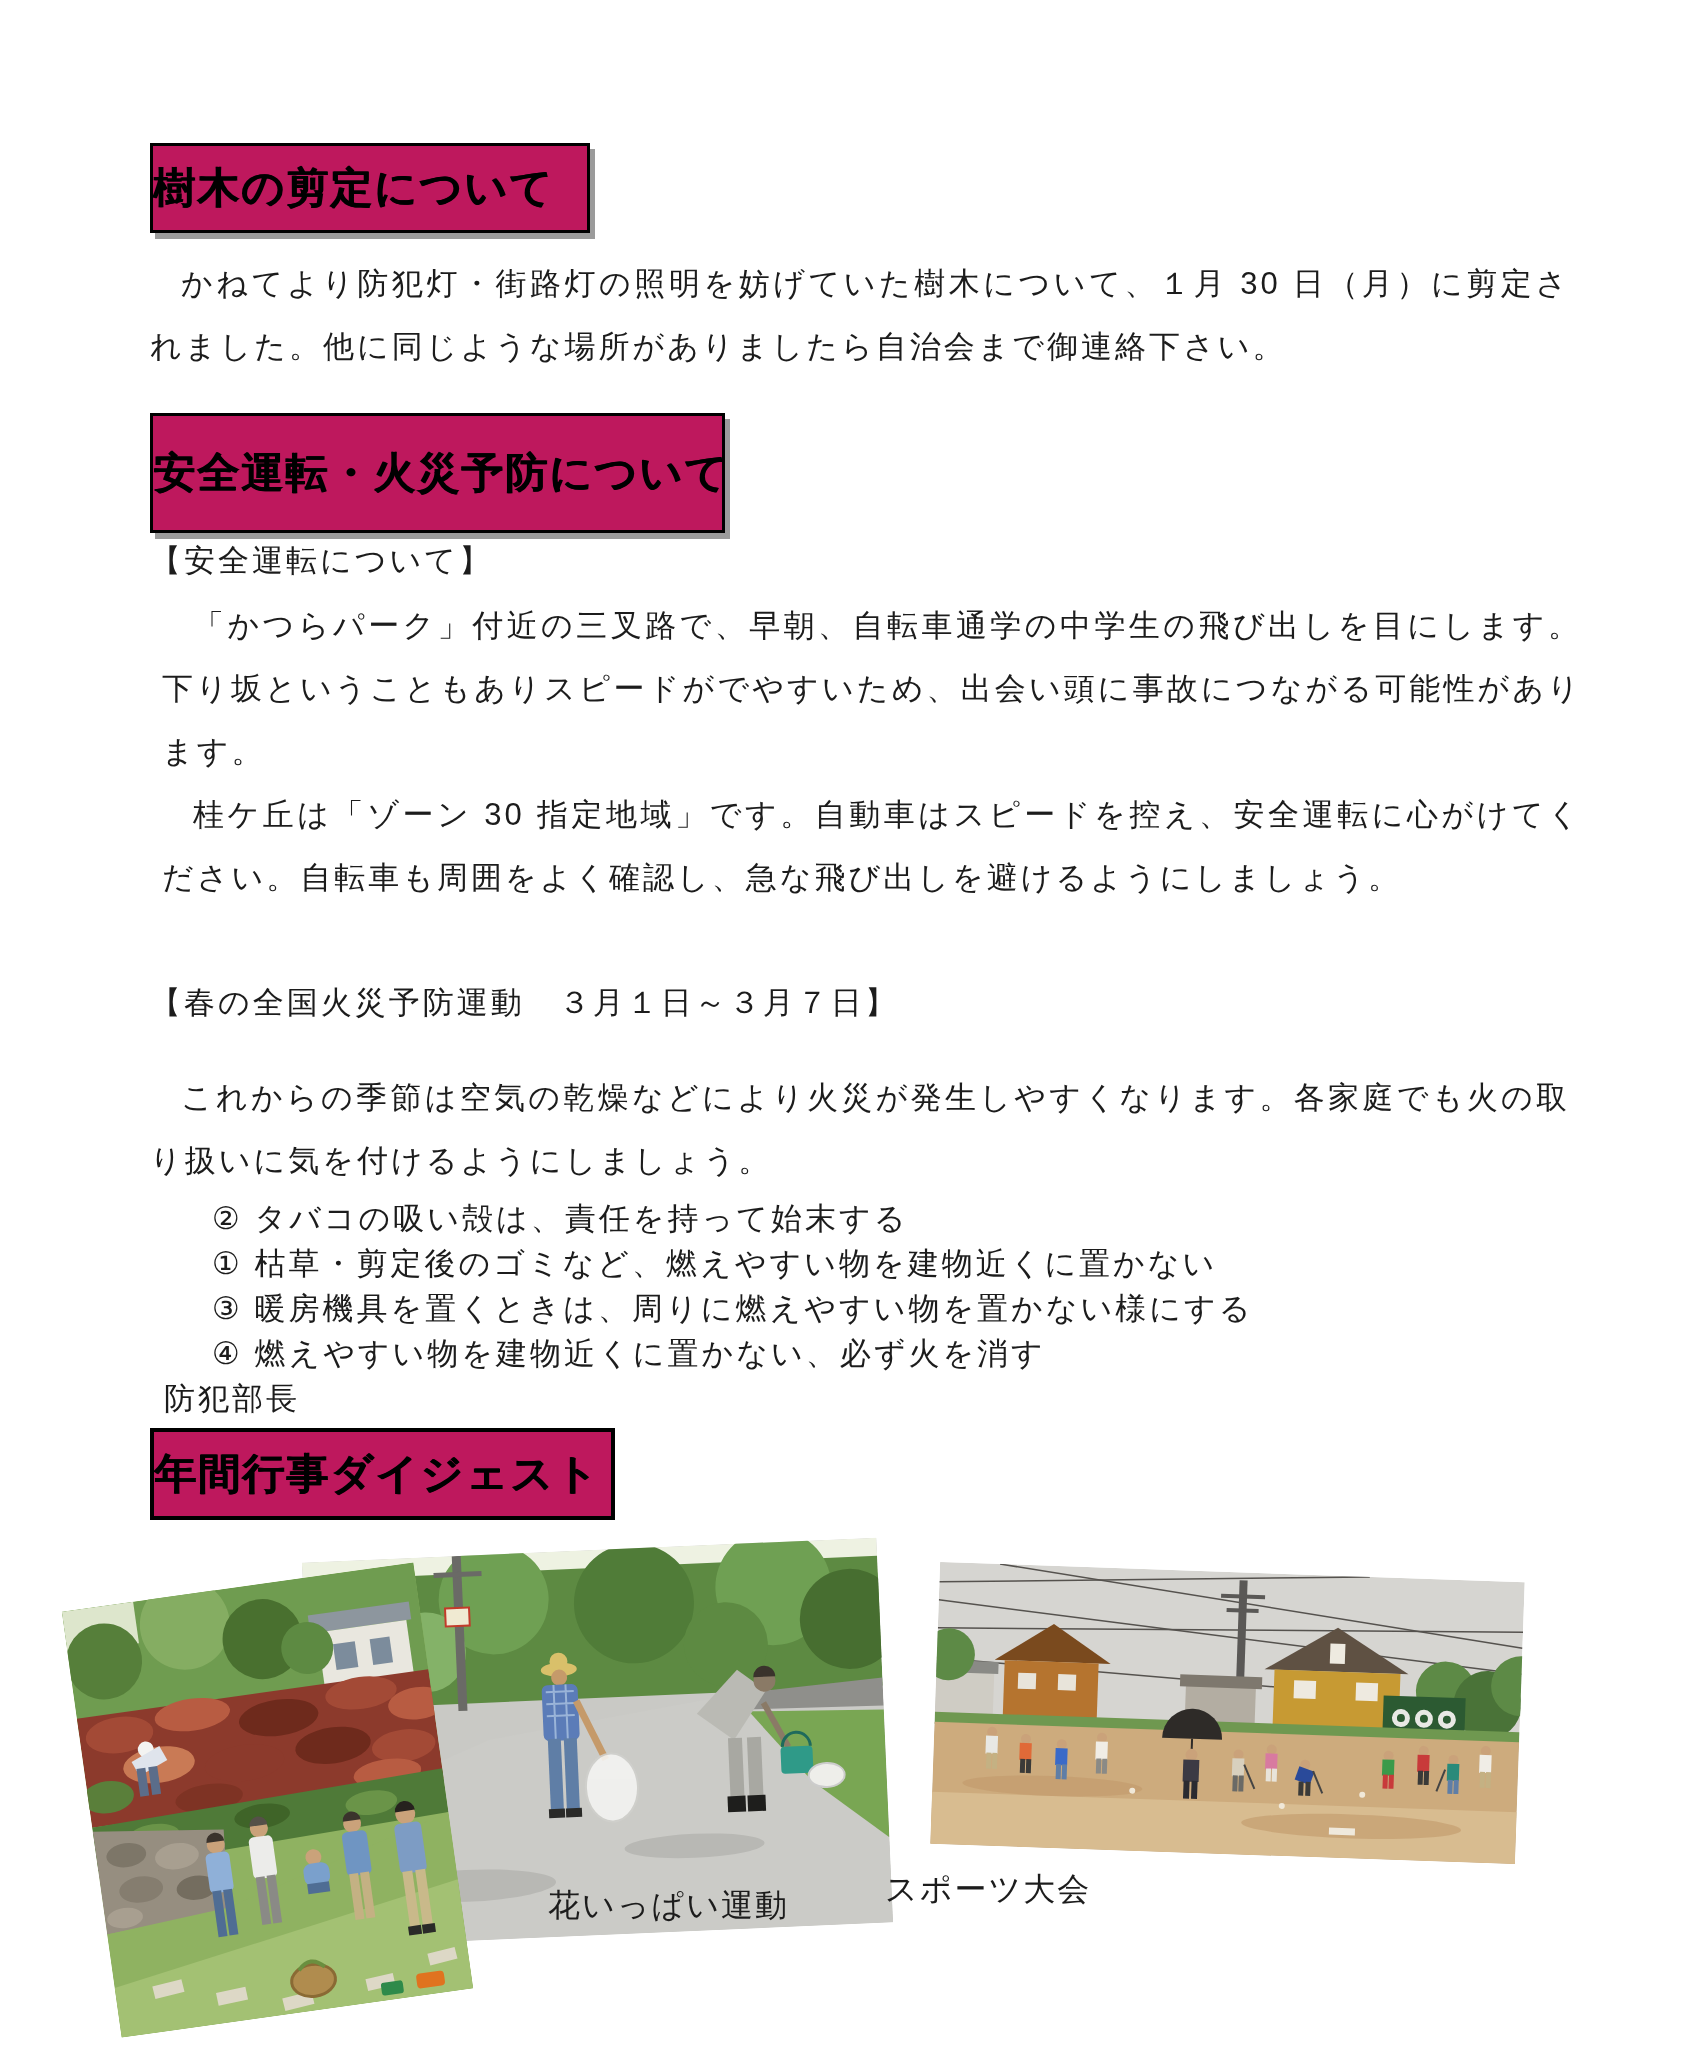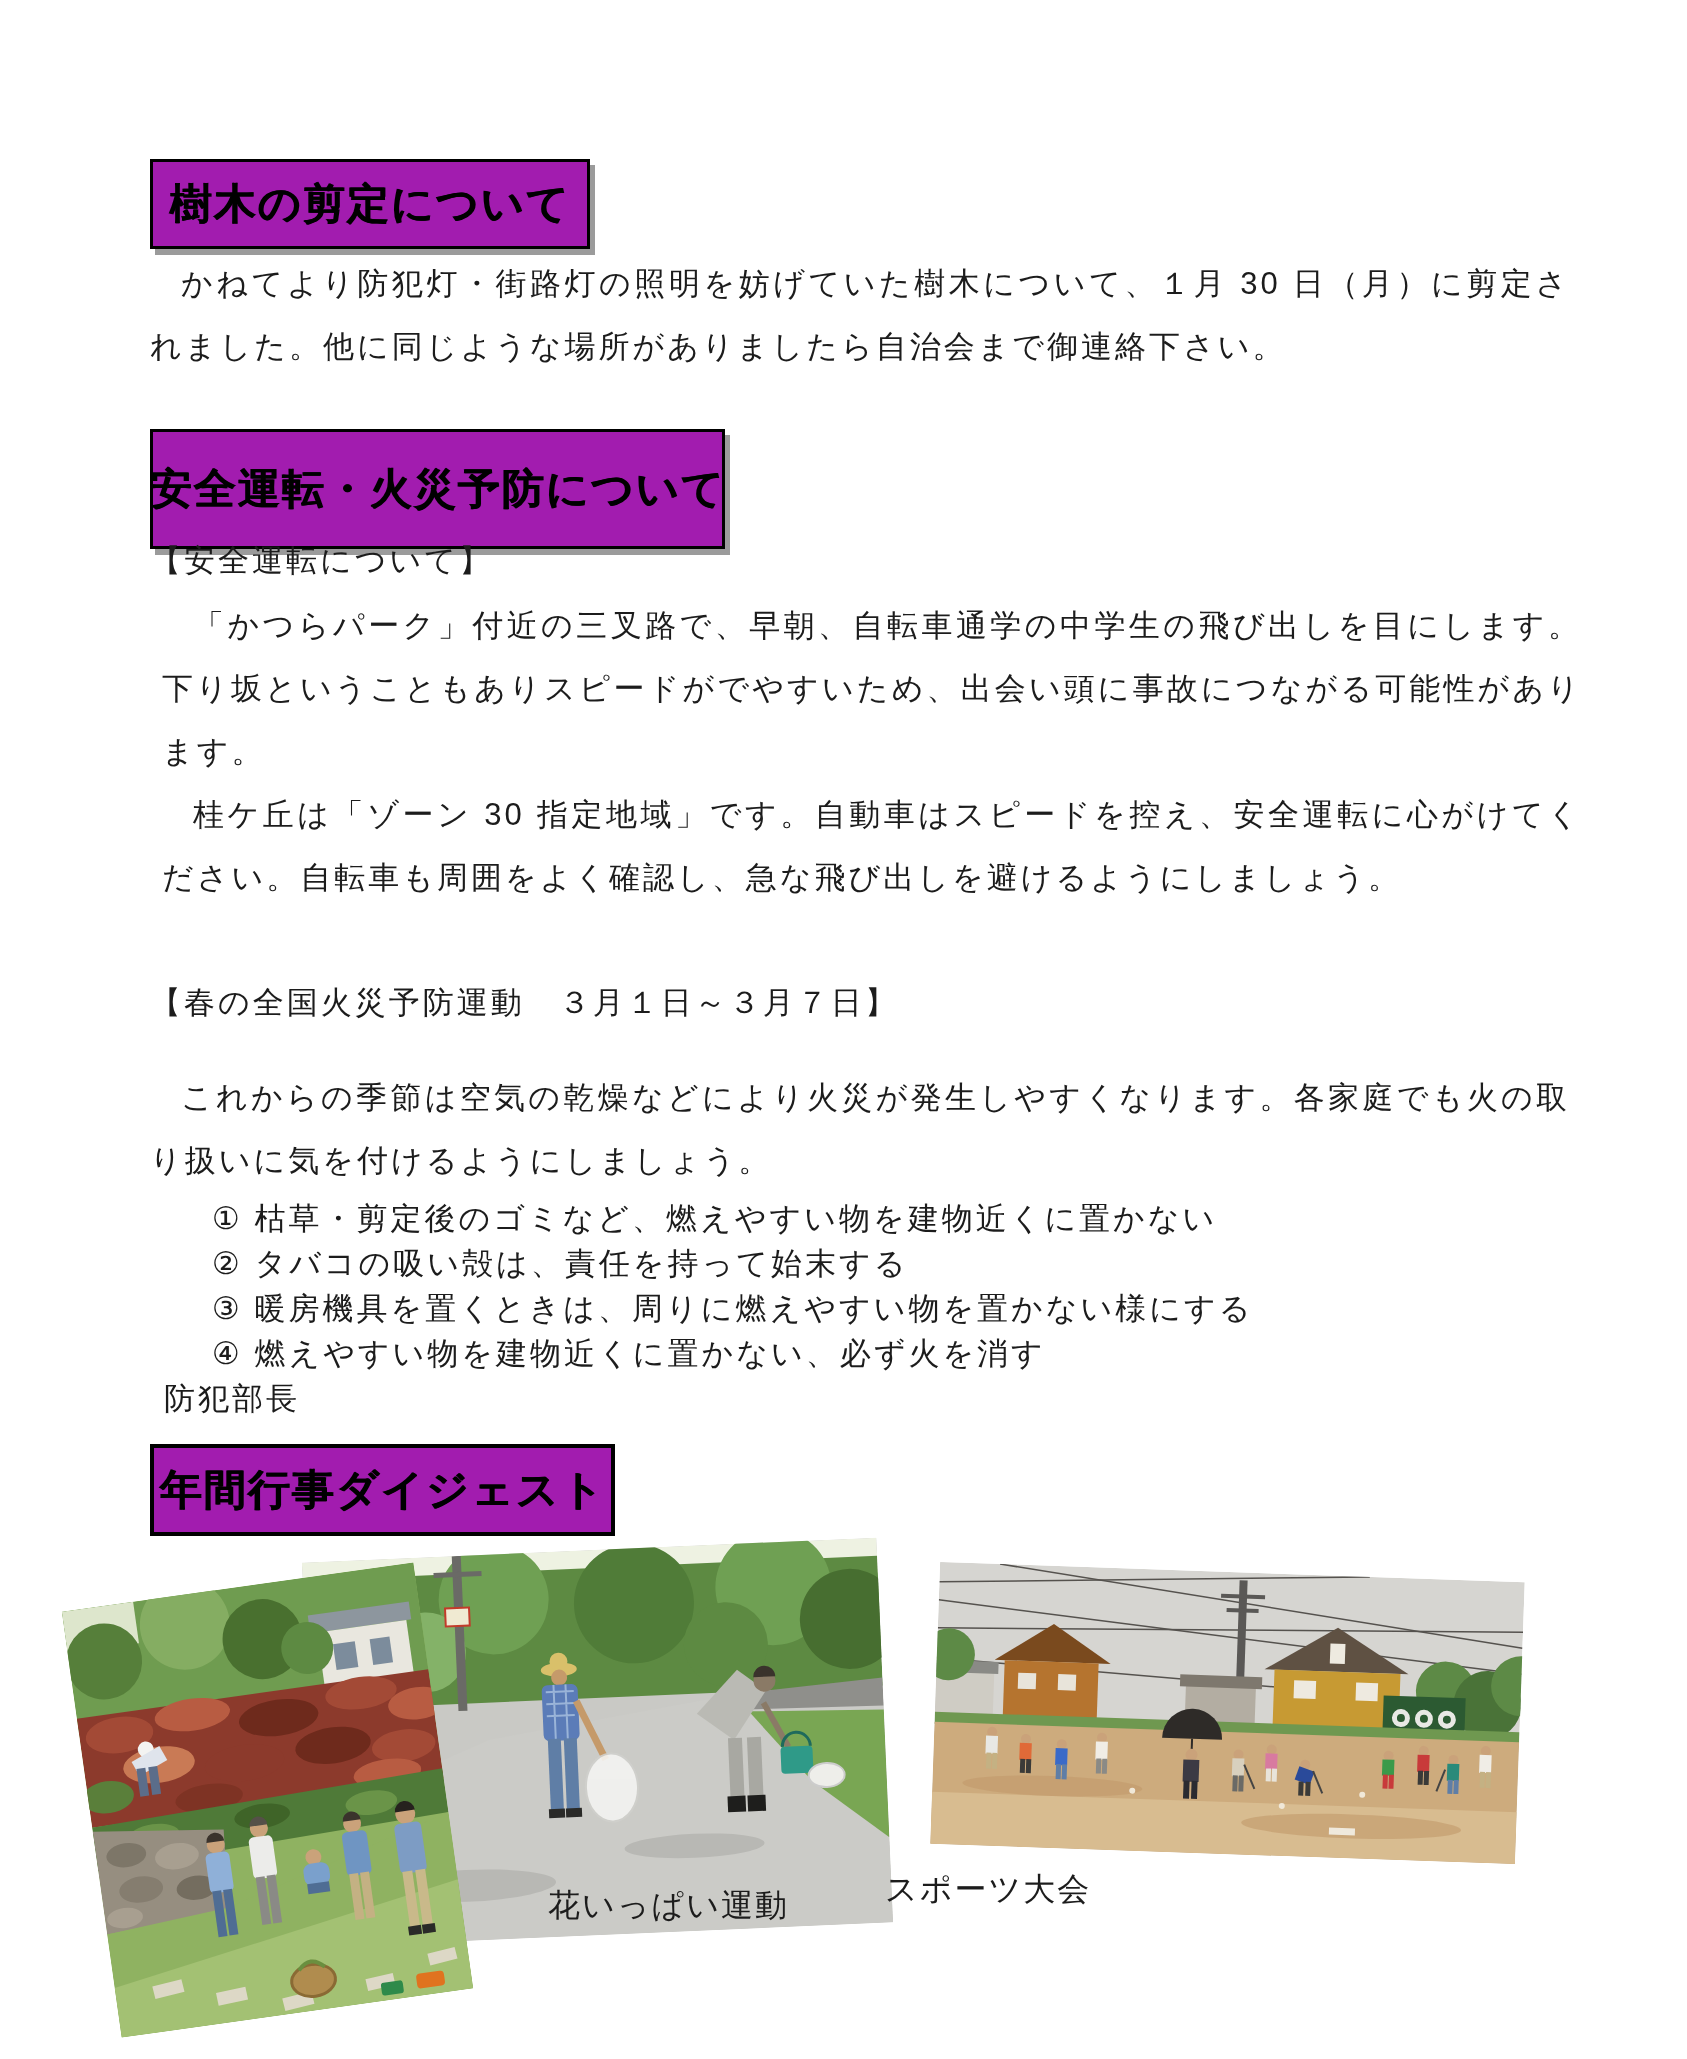--- a/index.html
+++ b/index.html
@@ -3,24 +3,23 @@
 <meta charset="utf-8">
 <style>
   html,body{margin:0;padding:0;background:#e8e8e8;}
   #page{
     position:relative;width:1687px;height:2059px;background:#ffffff;
     margin:0 auto;overflow:hidden;
     font-family:"Liberation Sans","DejaVu Sans",sans-serif;
     color:#1c1c1c;
   }
   .title-box{
-    position:absolute;left:150px;background:#a21caf;border:3px solid #000;
-    box-shadow:5px 6px 0 #9b9b9b;display:flex;align-items:center;justify-content:center;
+    position:absolute;left:150px;background:#be185d;border:3px solid #000;
+    box-shadow:5px 6px 0 #9b9b9b;display:flex;align-items:center;
     box-sizing:border-box;
-    margin-top:16px;
   }
   .title-box .label{
     font-size:42px;font-weight:900;letter-spacing:2px;color:#000;
     text-shadow:1px 0 0 #000;white-space:nowrap;
   }
   .body-block{
     position:absolute;left:150px;width:1420px;font-size:31px;line-height:63px;
     letter-spacing:3px;text-align:justify;
   }
   .para{text-indent:1em;margin:0;}
@@ -57,22 +56,22 @@
   </div>
 
 
   <div class="subhead" style="top:982px;">【春の全国火災予防運動　３月１日～３月７日】</div>
 
   <div class="body-block" style="top:1066px;">
     <p class="para">これからの季節は空気の乾燥などにより火災が発生しやすくなります。各家庭でも火の取り扱いに気を付けるようにしましょう。</p>
   </div>
 
   <div class="rule-list" style="top:1196px;">
+    <div>② タバコの吸い殻は、責任を持って始末する</div>
     <div>① 枯草・剪定後のゴミなど、燃えやすい物を建物近くに置かない</div>
-    <div>② タバコの吸い殻は、責任を持って始末する</div>
     <div>③ 暖房機具を置くときは、周りに燃えやすい物を置かない様にする</div>
     <div>④ 燃えやすい物を建物近くに置かない、必ず火を消す</div>
   </div>
 
   <div class="signature" style="top:1378px;">防犯部長</div>
 
   <div class="title-box" style="top:1428px;width:465px;height:92px;box-shadow:none;border-width:4px;">
     <span class="label">年間行事ダイジェスト</span>
   </div>
 

